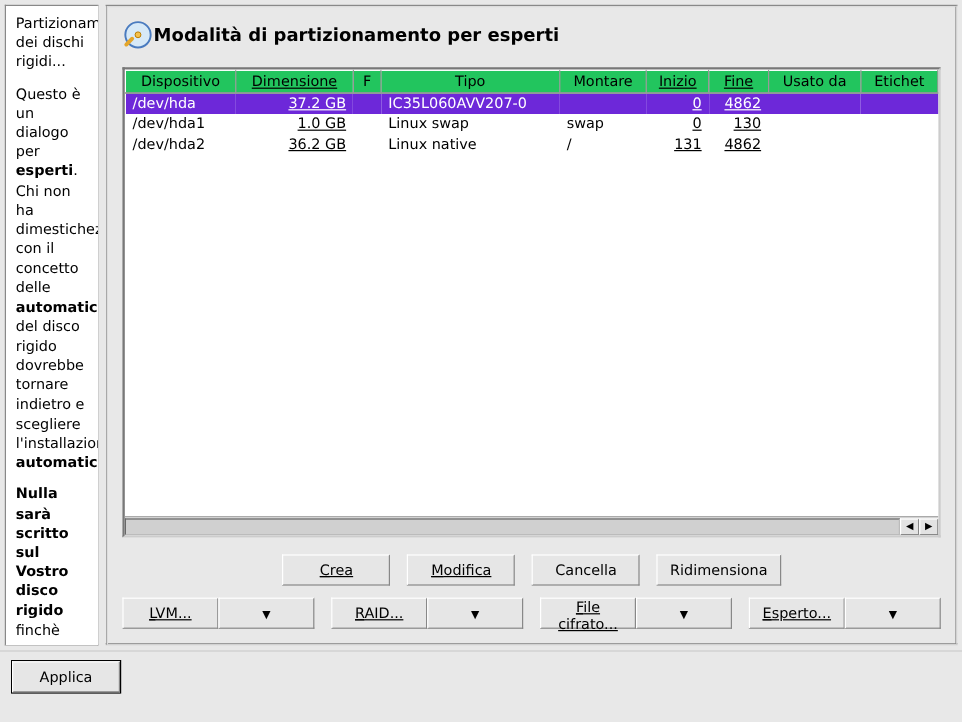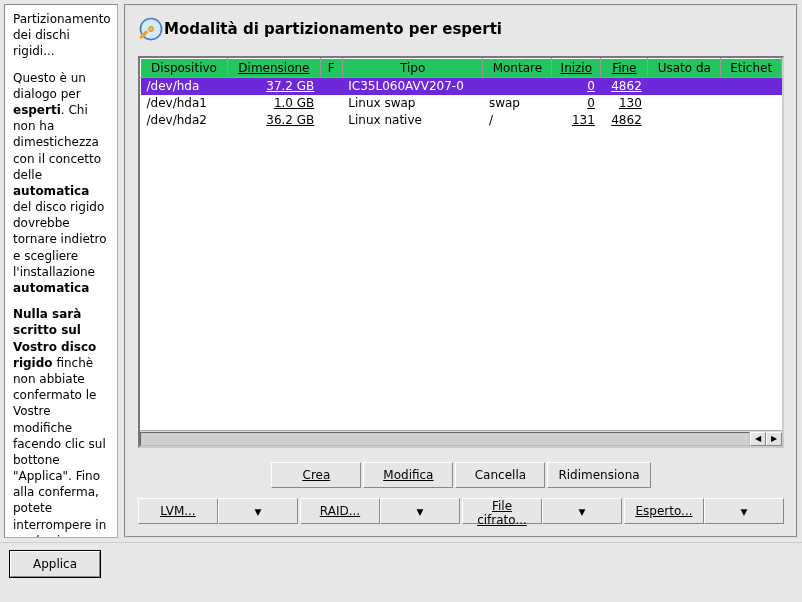--- a/index.html
+++ b/index.html
@@ -107,21 +107,21 @@
   }
   .button-rows {
     margin-top: 14px;
     display: flex;
     flex-direction: column;
     gap: 10px;
     align-items: center;
   }
   .button-row {
     display: flex;
-    gap: 2px;
+    gap: 14px;
     border-radius: 10px;
   }
   button.gtk {
     min-width: 90px;
     height: 26px;
     background: #e6e6e6;
     border: 1px solid #888;
     border-top-color: #fff;
     border-left-color: #fff;
     font-family: inherit;

